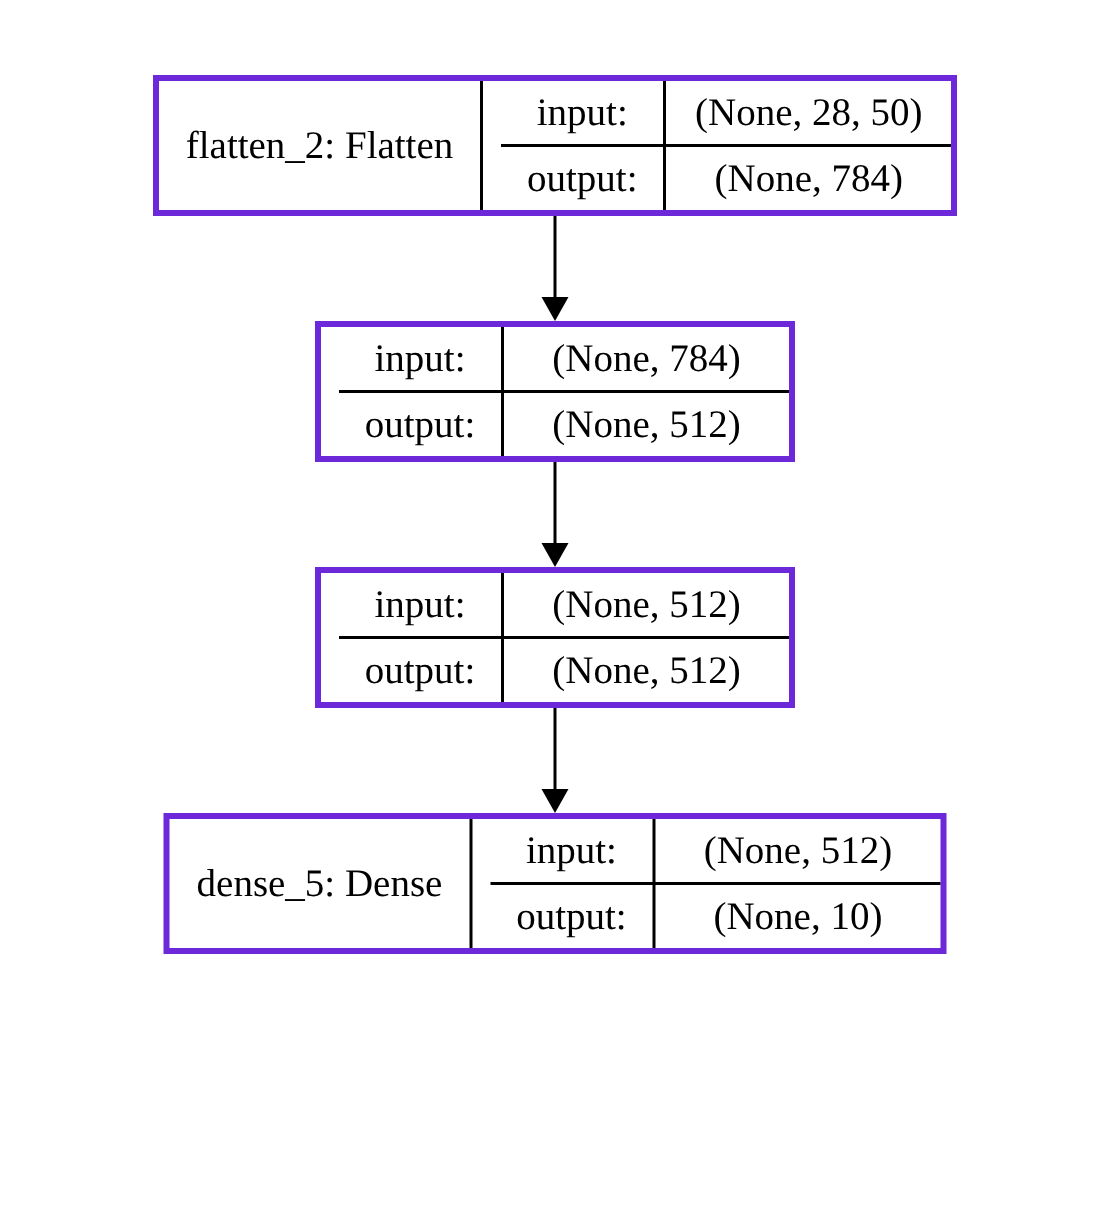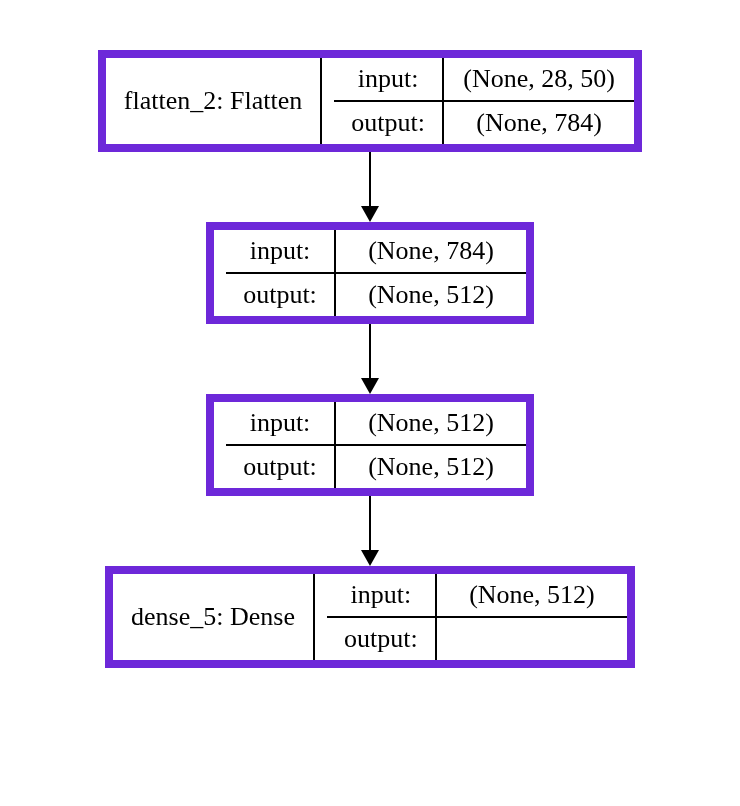--- a/index.html
+++ b/index.html
@@ -12,21 +12,21 @@
       padding: 50px 60px;
     }
     .diagram {
       display: flex;
       flex-direction: column;
       align-items: center;
       width: 100%;
     }
     .layer-node {
       display: flex;
-      border: 8px solid #6d28d9;
+      border: 4px solid #6d28d9;
       background: #fff;
     }
     .layer-name {
       display: flex;
       align-items: center;
       justify-content: center;
       padding: 0 18px;
       font-size: 26px;
       border-right: 2px solid #000;
       white-space: nowrap;
@@ -141,17 +141,18 @@
 
   <div class="layer-node">
     <div class="layer-name">dense_5: Dense</div>
     <div class="io-col">
       <div class="io-row">
         <div class="io-label">input:</div>
         <div class="io-shape">(None, 512)</div>
       </div>
       <div class="io-row">
         <div class="io-label">output:</div>
+        <div class="io-shape">(None, 10)</div>
       </div>
     </div>
   </div>
 
 </div>
 
 </body></html>

